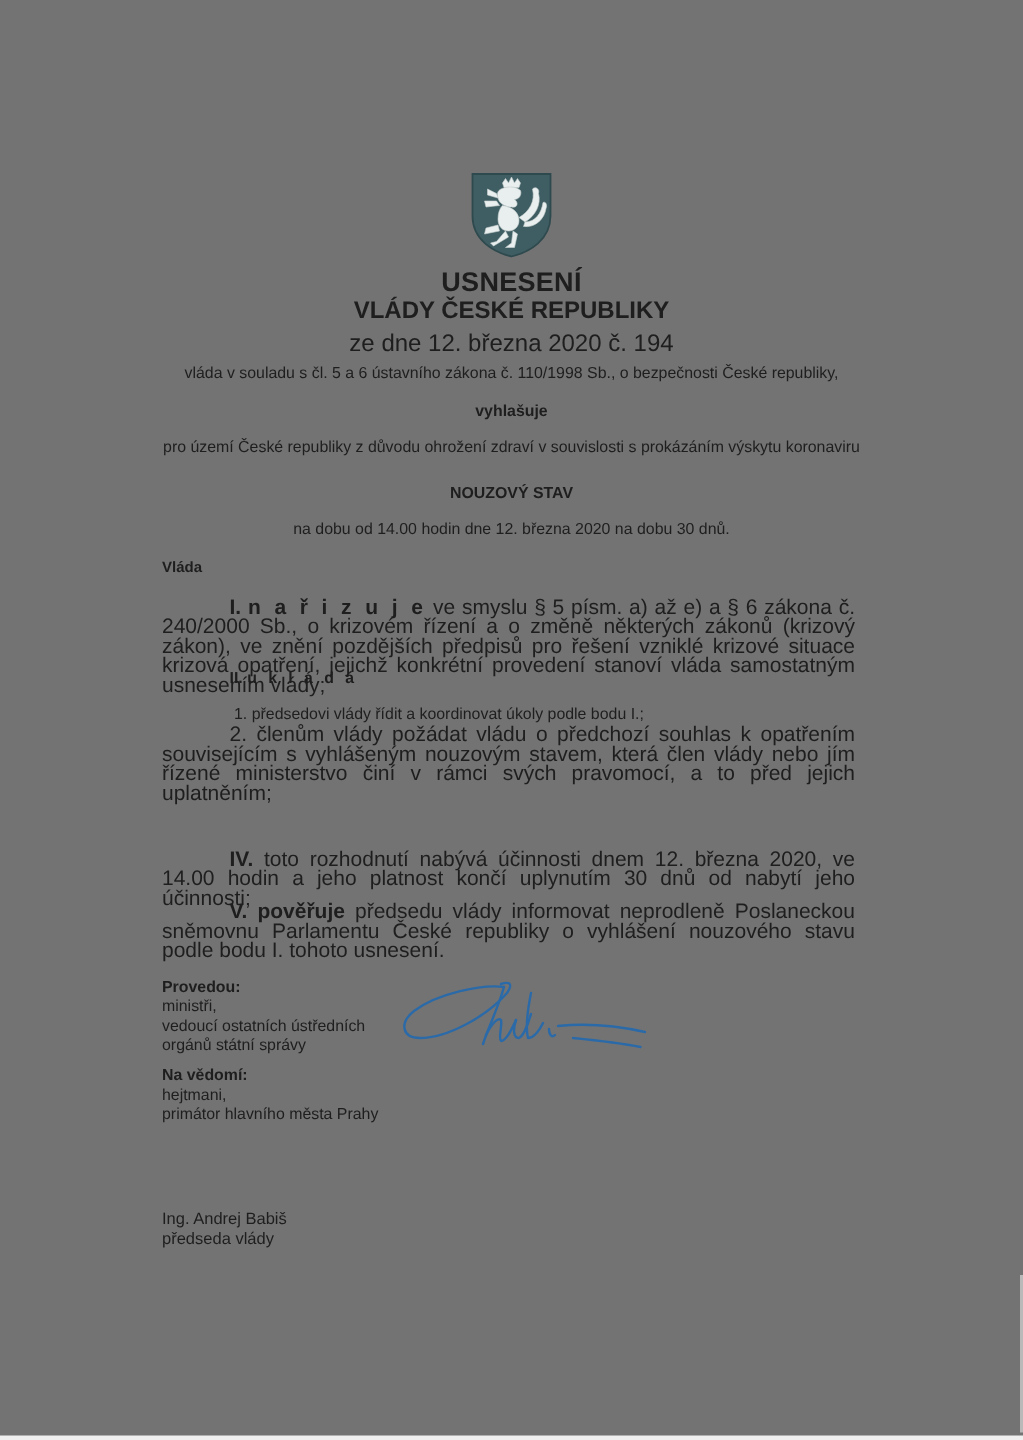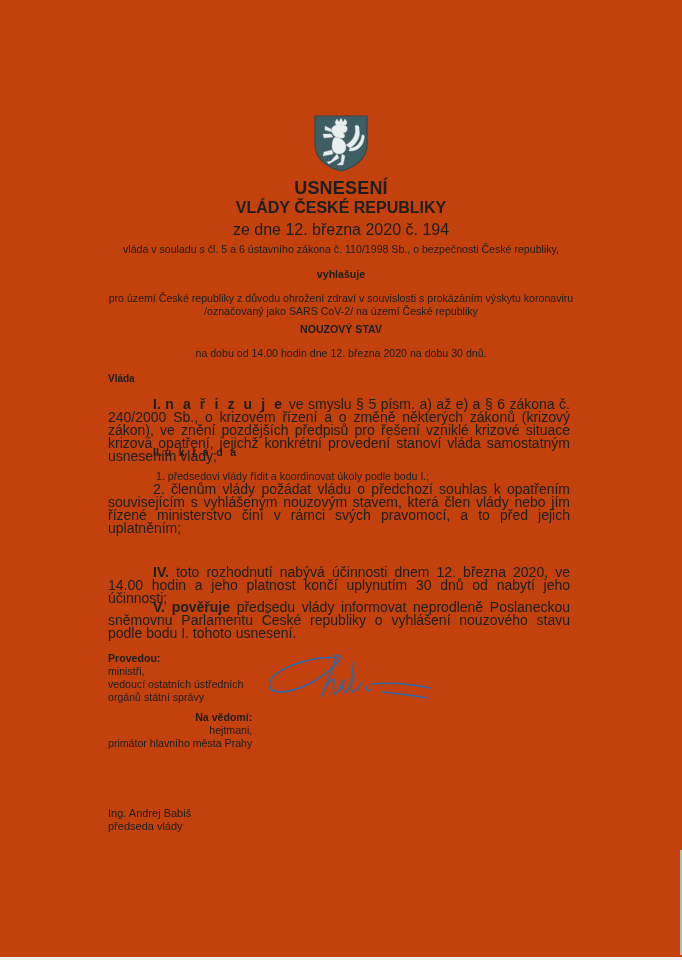--- a/index.html
+++ b/index.html
@@ -1,18 +1,18 @@
 <!DOCTYPE html>
 <html><head>
 <meta charset="utf-8">
 <style>
   html, body { margin: 0; padding: 0; background: #ffffff; }
   body { width: 682px; height: 960px; position: relative; overflow: hidden;
          font-family: "Liberation Sans", sans-serif; color: #1e1e1e; }
-  .page { position: absolute; left: 0; top: 0; width: 682px; height: 960px; background: #c2410c; }
+  .page { position: absolute; left: 0; top: 0; width: 682px; height: 960px; background: #737373; }
   .edge-right { position: absolute; right: 0; top: 850px; width: 2px; height: 105px; background: #b9b9b9; }
   .edge-bottom { position: absolute; left: 0; bottom: 0; width: 682px; height: 3px; background: #f0f0f0; }
   .abs { position: absolute; white-space: nowrap; }
   .center { left: 0; width: 682px; text-align: center; }
   .crest { position: absolute; left: 313px; top: 114px; width: 56px; height: 58px; }
   .t-title { font-size: 18px; font-weight: bold; top: 178px; letter-spacing: 0.2px; }
   .t-sub { font-size: 16px; font-weight: bold; top: 199px; }
   .t-date { font-size: 16px; top: 221px; }
   .small { font-size: 10.6px; line-height: 13px; }
   .b { font-weight: bold; }
@@ -49,21 +49,20 @@
     </g>
   </svg>
 
   <div class="abs center t-title">USNESENÍ</div>
   <div class="abs center t-sub">VLÁDY ČESKÉ REPUBLIKY</div>
   <div class="abs center t-date">ze dne 12. března 2020 č. 194</div>
 
   <div class="abs center small" style="top:243px;">vláda v souladu s čl. 5 a 6 ústavního zákona č. 110/1998 Sb., o bezpečnosti České republiky,</div>
   <div class="abs center small b" style="top:268px;">vyhlašuje</div>
   <div class="abs center small" style="top:292px;">pro území České republiky z důvodu ohrožení zdraví v souvislosti s prokázáním výskytu koronaviru</div>
-  <div class="abs center small" style="top:305px;">/označovaný jako SARS CoV-2/ na území České republiky</div>
   <div class="abs center small b" style="top:323px;">NOUZOVÝ STAV</div>
   <div class="abs center small" style="top:347px;">na dobu od 14.00 hodin dne 12. března 2020 na dobu 30 dnů.</div>
 
   <div class="abs small b" style="left:108px; top:372px; font-size:10px;">Vláda</div>
 
   <div class="block indent" style="top:398px;">
     <span class="b">I.</span>
     <span class="b spaced">n a ř i z u j e</span><span> ve smyslu § 5 písm. a) až e) a § 6 zákona č. 240/2000 Sb., o krizovém řízení a o změně některých zákonů (krizový zákon), ve znění pozdějších předpisů  pro řešení vzniklé krizové situace krizová opatření, jejichž konkrétní provedení stanoví vláda samostatným usnesením vlády;</span>
   </div>
 
@@ -84,21 +83,21 @@
     <span class="b">pověřuje</span><span> předsedu vlády informovat neprodleně Poslaneckou sněmovnu Parlamentu České republiky o vyhlášení nouzového stavu podle bodu I. tohoto usnesení.</span>
   </div>
 
   <div class="abs small" style="left:108px; top:652px;">
     <div class="b">Provedou:</div>
     <div>ministři,</div>
     <div>vedoucí ostatních ústředních</div>
     <div>orgánů státní správy</div>
   </div>
 
-  <div class="abs small" style="left:108px; top:711px;text-align:right;">
+  <div class="abs small" style="left:108px; top:711px;">
     <div class="b">Na vědomí:</div>
     <div>hejtmani,</div>
     <div>primátor hlavního města Prahy</div>
   </div>
 
   <svg class="sig" viewBox="0 0 180 60">
     <g fill="none" stroke="#2b6aa8" stroke-width="1.6" stroke-linecap="round" stroke-linejoin="round">
       <path d="M74 10 C60 8 30 14 14 26 C4 34 6 44 18 44 C36 44 62 30 76 14 C80 8 78 6 72 8"></path>
       <path d="M74 10 C70 24 64 36 60 48"></path>
       <path d="M62 42 C66 34 70 30 72 32 C73 36 70 44 72 46 C76 46 80 36 82 32"></path>

